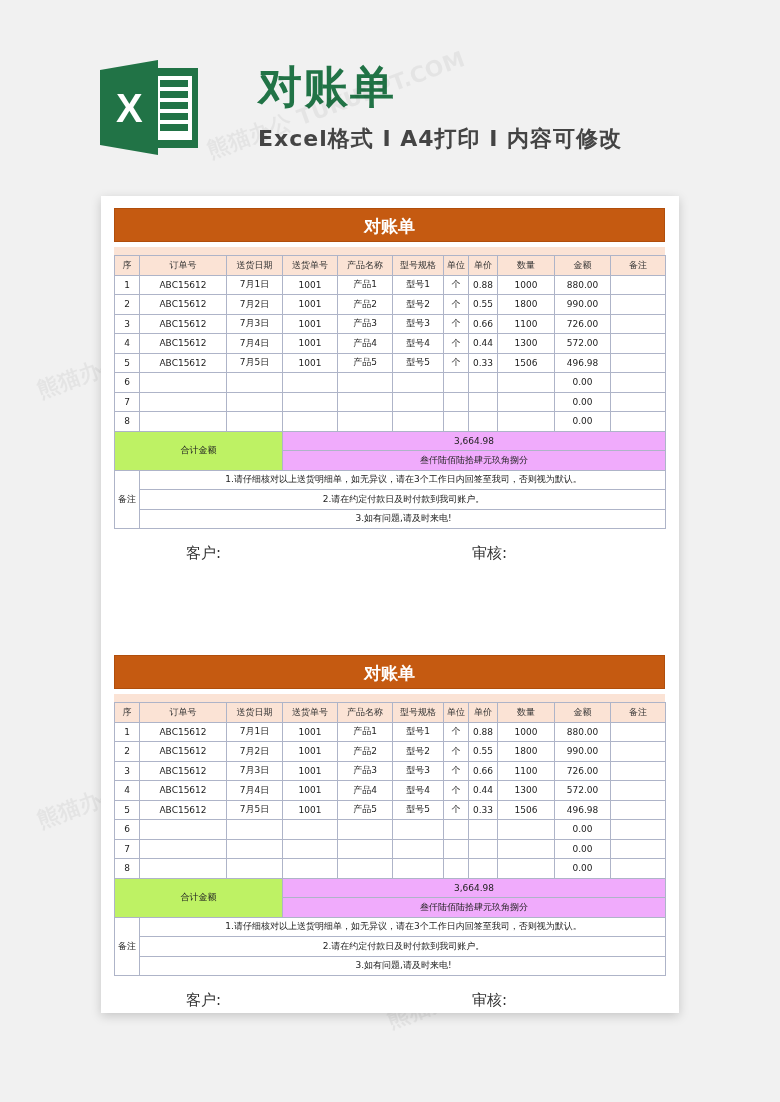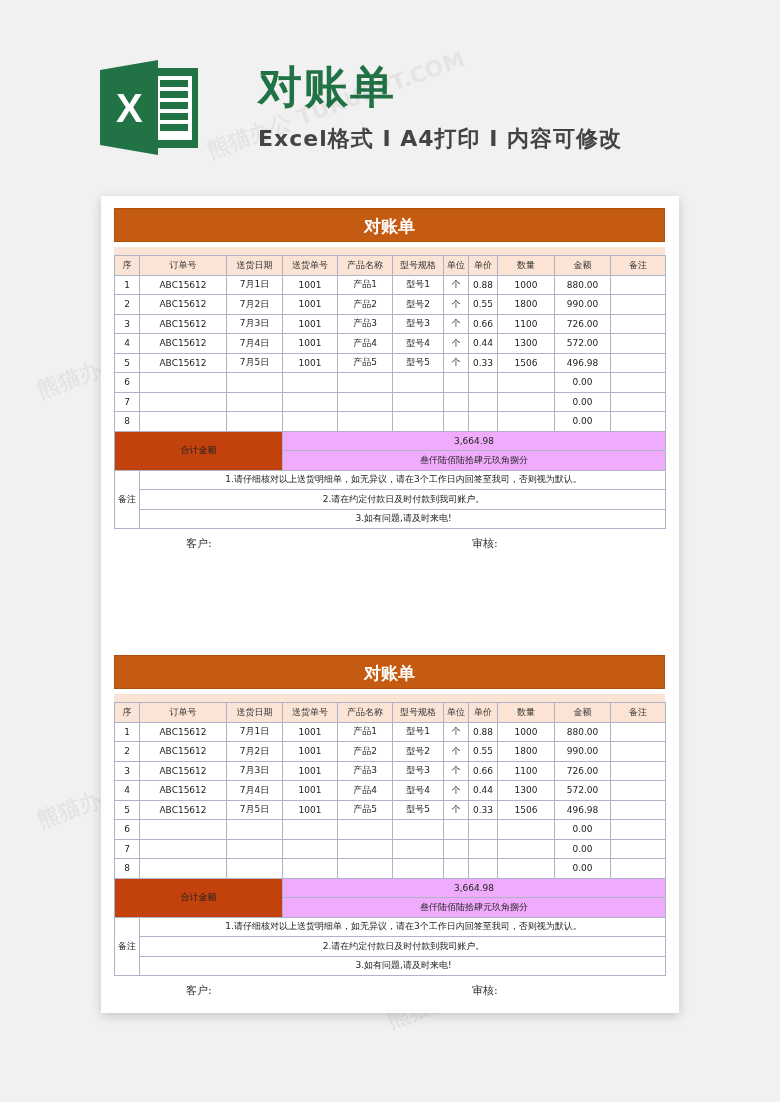--- a/index.html
+++ b/index.html
@@ -32,24 +32,24 @@
   .pad-band { height:8px; background:#fbe3d5; margin-top:5px; }
   table.grid {
     border-collapse:collapse; width:551px; table-layout:fixed;
     font-size:9px; color:#222;
   }
   table.grid td {
     border:1px solid #aeb4c8; height:18.5px; padding:0;
     text-align:center; white-space:nowrap; overflow:hidden;
   }
   table.grid tr.head td { background:#fbe3d5; color:#333; }
-  table.grid td.total-label { background:#c2410c; }
+  table.grid td.total-label { background:#bef264; }
   table.grid td.total-val { background:#f0abfc; }
   table.grid td.note-text { text-align:center; padding-left:2px; }
-  .sign { position:relative; height:22px; font-size:11px; color:#333; }
+  .sign { position:relative; height:22px; font-size:15px; color:#333;margin-top:8px; }
   .sign .cust { position:absolute; left:72px; top:7px; }
   .sign .audit { position:absolute; left:358px; top:7px; }
   .wm {
     position:absolute; font-size:22px; color:rgba(0,0,0,0.05);
     transform:rotate(-20deg); white-space:nowrap; font-weight:bold; pointer-events:none;
   }
 </style>
 </head>
 <body>
 

